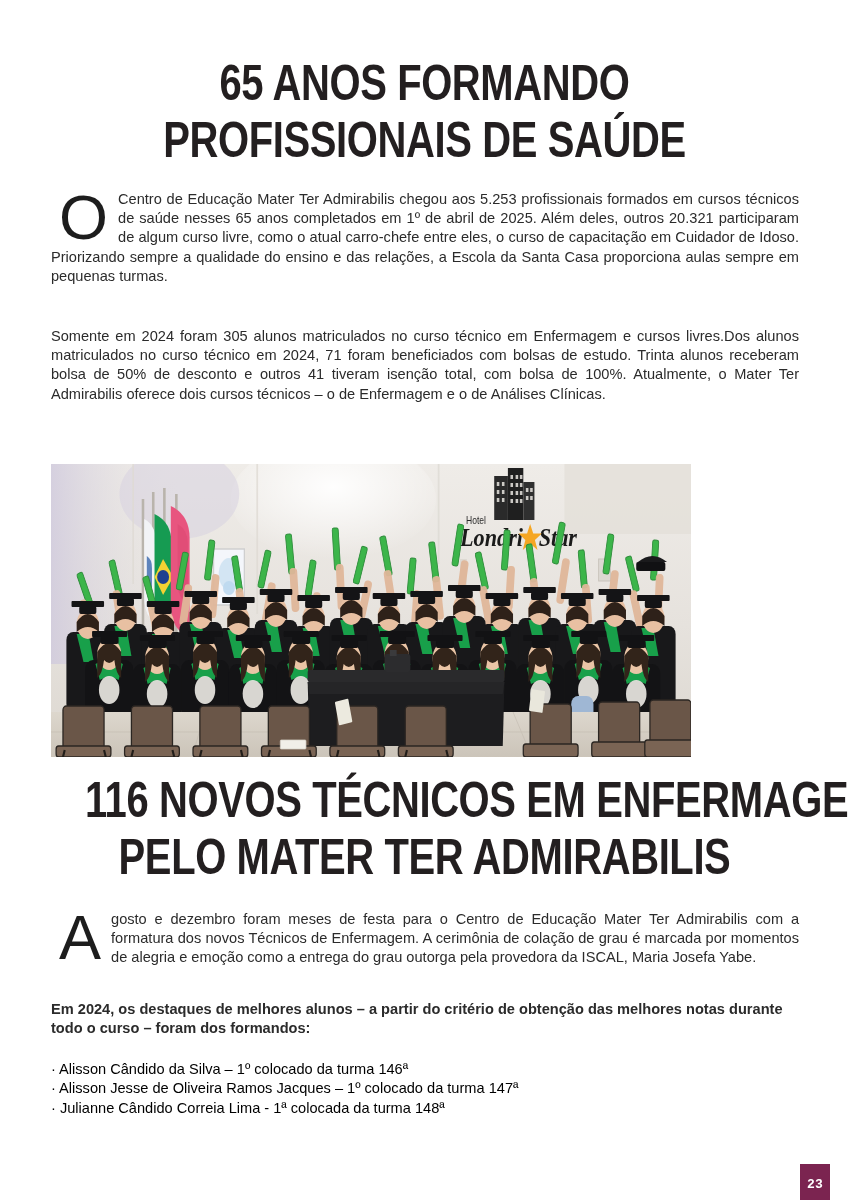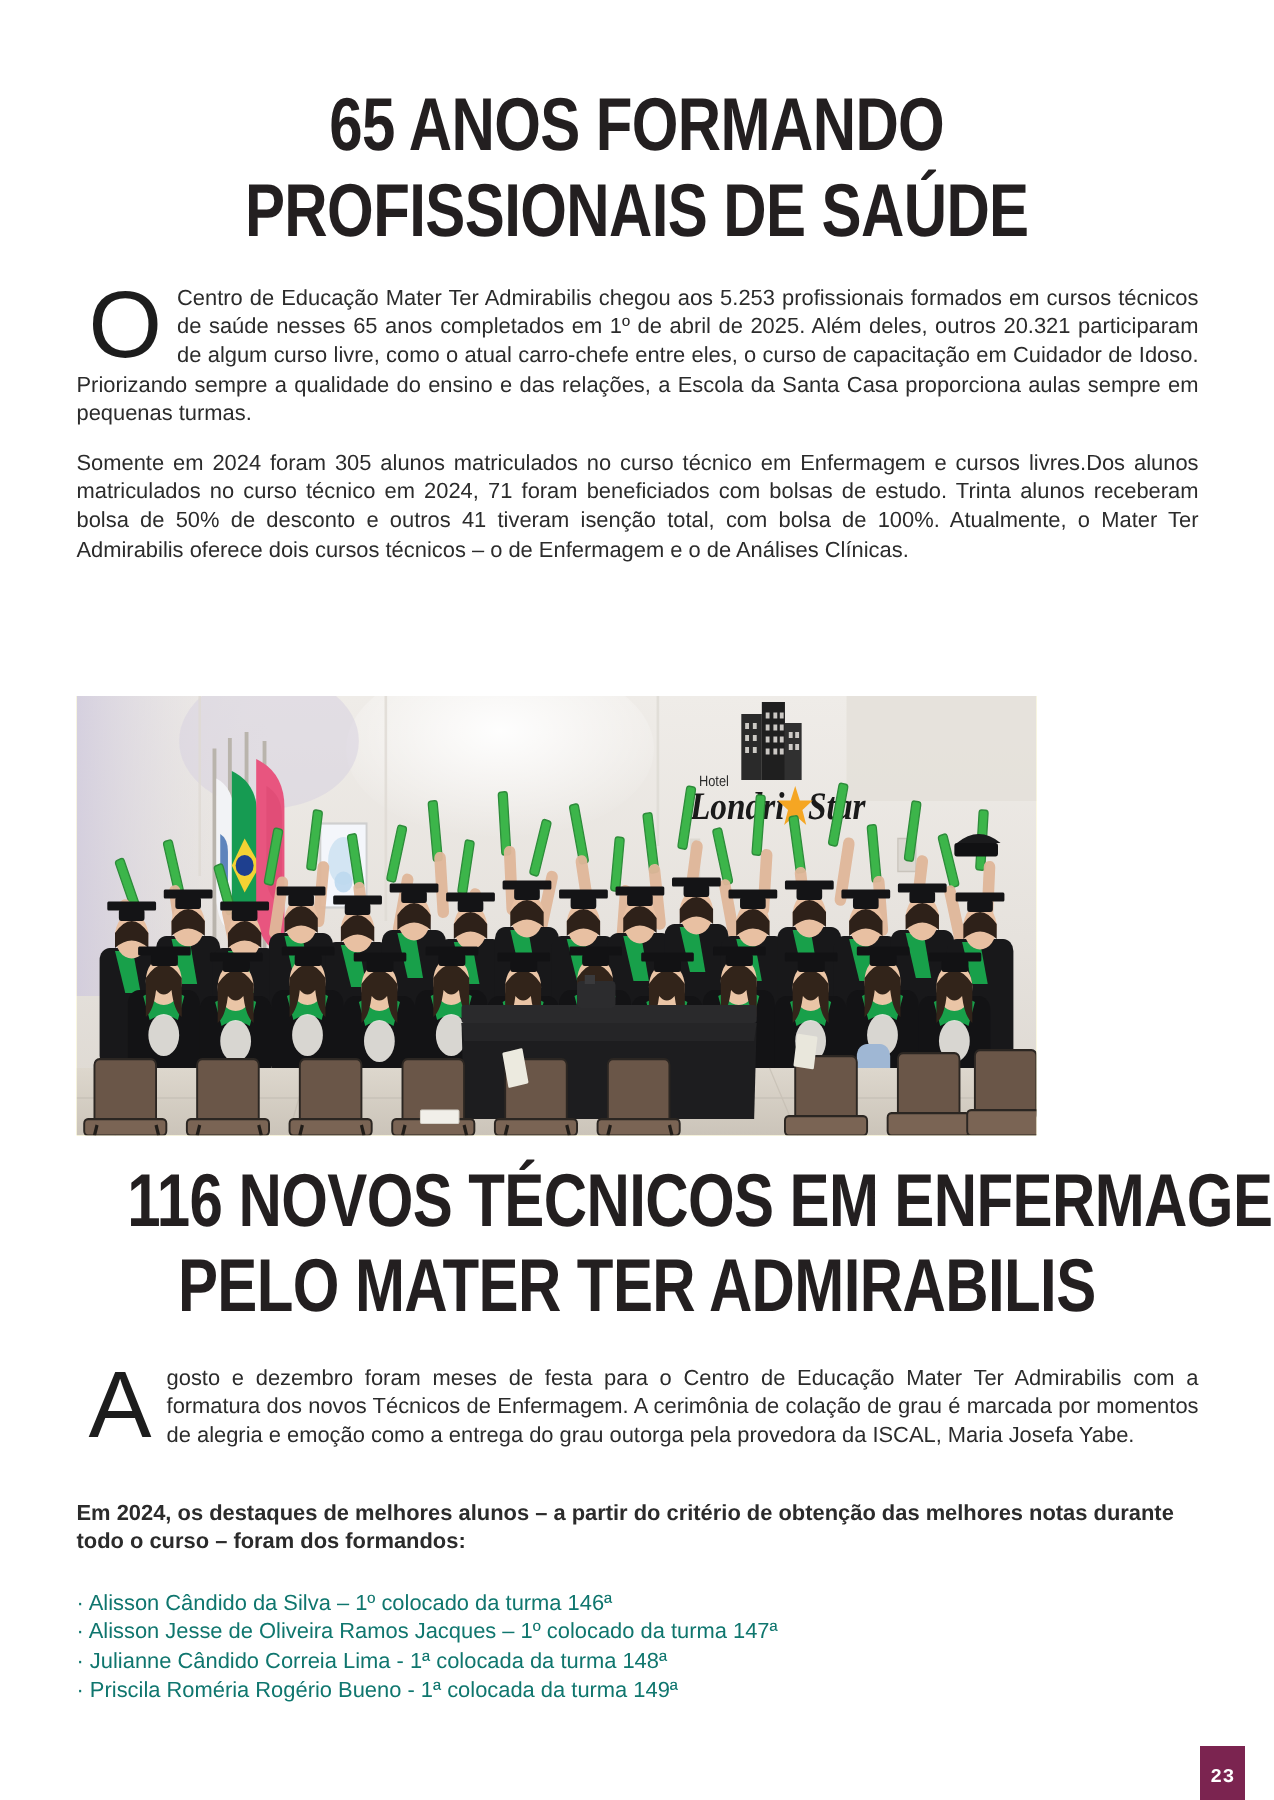--- a/index.html
+++ b/index.html
@@ -81,21 +81,21 @@
 
   
   ul.bullets {
     margin: 0;
     padding: 0;
     list-style: none;
   }
   ul.bullets li {
     font-size: 14.6px;
     line-height: 19.4px;
-    color: #0f766e;
+    color: #000000;
     white-space: nowrap;
   }
 
   
   #photo {
     position: absolute;
     left: 51px;
     top: 464px;
     width: 640px;
     height: 293px;
@@ -129,21 +129,21 @@
 
   <div id="headline-1" class="headline">
     <span class="hl-line">65 ANOS FORMANDO</span>
     <span class="hl-line">PROFISSIONAIS DE SAÚDE</span>
   </div>
 
   <div class="body-col" style="top:190px;">
     <p class="body dropcap-wrap"><span class="dropcap thin">O</span><span>Centro de Educação Mater Ter Admirabilis chegou aos 5.253 profissionais formados em cursos técnicos de saúde nesses 65 anos completados em 1º de abril de 2025. Além deles, outros 20.321 participaram de algum curso livre, como o atual carro-chefe entre eles, o curso de capacitação em Cuidador de Idoso. Priorizando sempre a qualidade do ensino e das relações, a Escola da Santa Casa proporciona aulas sempre em pequenas turmas.</span></p>
   </div>
 
-  <div class="body-col" style="top:300px;">
+  <div class="body-col" style="top:327px;">
     <p class="body">Somente em 2024 foram 305 alunos matriculados no curso técnico em Enfermagem e cursos livres.Dos alunos matriculados no curso técnico em 2024, 71 foram beneficiados com bolsas de estudo. Trinta alunos receberam bolsa de 50% de desconto e outros 41 tiveram isenção total, com bolsa de 100%. Atualmente, o Mater Ter Admirabilis oferece dois cursos técnicos – o de Enfermagem e o de Análises Clínicas.</p>
   </div>
 
   <div id="photo">
     <svg viewBox="0 0 748 293" preserveAspectRatio="none">
       <defs>
         <linearGradient id="wallGrad" x1="0" y1="0" x2="0" y2="1">
           <stop offset="0%" stop-color="#efece8"></stop>
           <stop offset="55%" stop-color="#e6e2dd"></stop>
           <stop offset="100%" stop-color="#dcd7d0"></stop>
@@ -648,19 +648,18 @@
 
   <div class="body-col" style="top:1000px;font-weight:bold;">
     <p class="body last-left">Em 2024, os destaques de melhores alunos – a partir do critério de obtenção das melhores notas durante todo o curso – foram dos formandos:</p>
   </div>
 
   <div class="body-col" style="top:1060px;">
     <ul class="bullets">
       <li>· Alisson Cândido da Silva – 1º colocado da turma 146ª</li>
       <li>· Alisson Jesse de Oliveira Ramos Jacques – 1º colocado da turma 147ª</li>
       <li>· Julianne Cândido Correia Lima - 1ª colocada da turma 148ª</li>
-      <li>· Priscila Roméria Rogério Bueno - 1ª colocada da turma 149ª</li>
     </ul>
   </div>
 
   <div id="page-badge">23</div>
 
 </div>
 
 </body></html>

